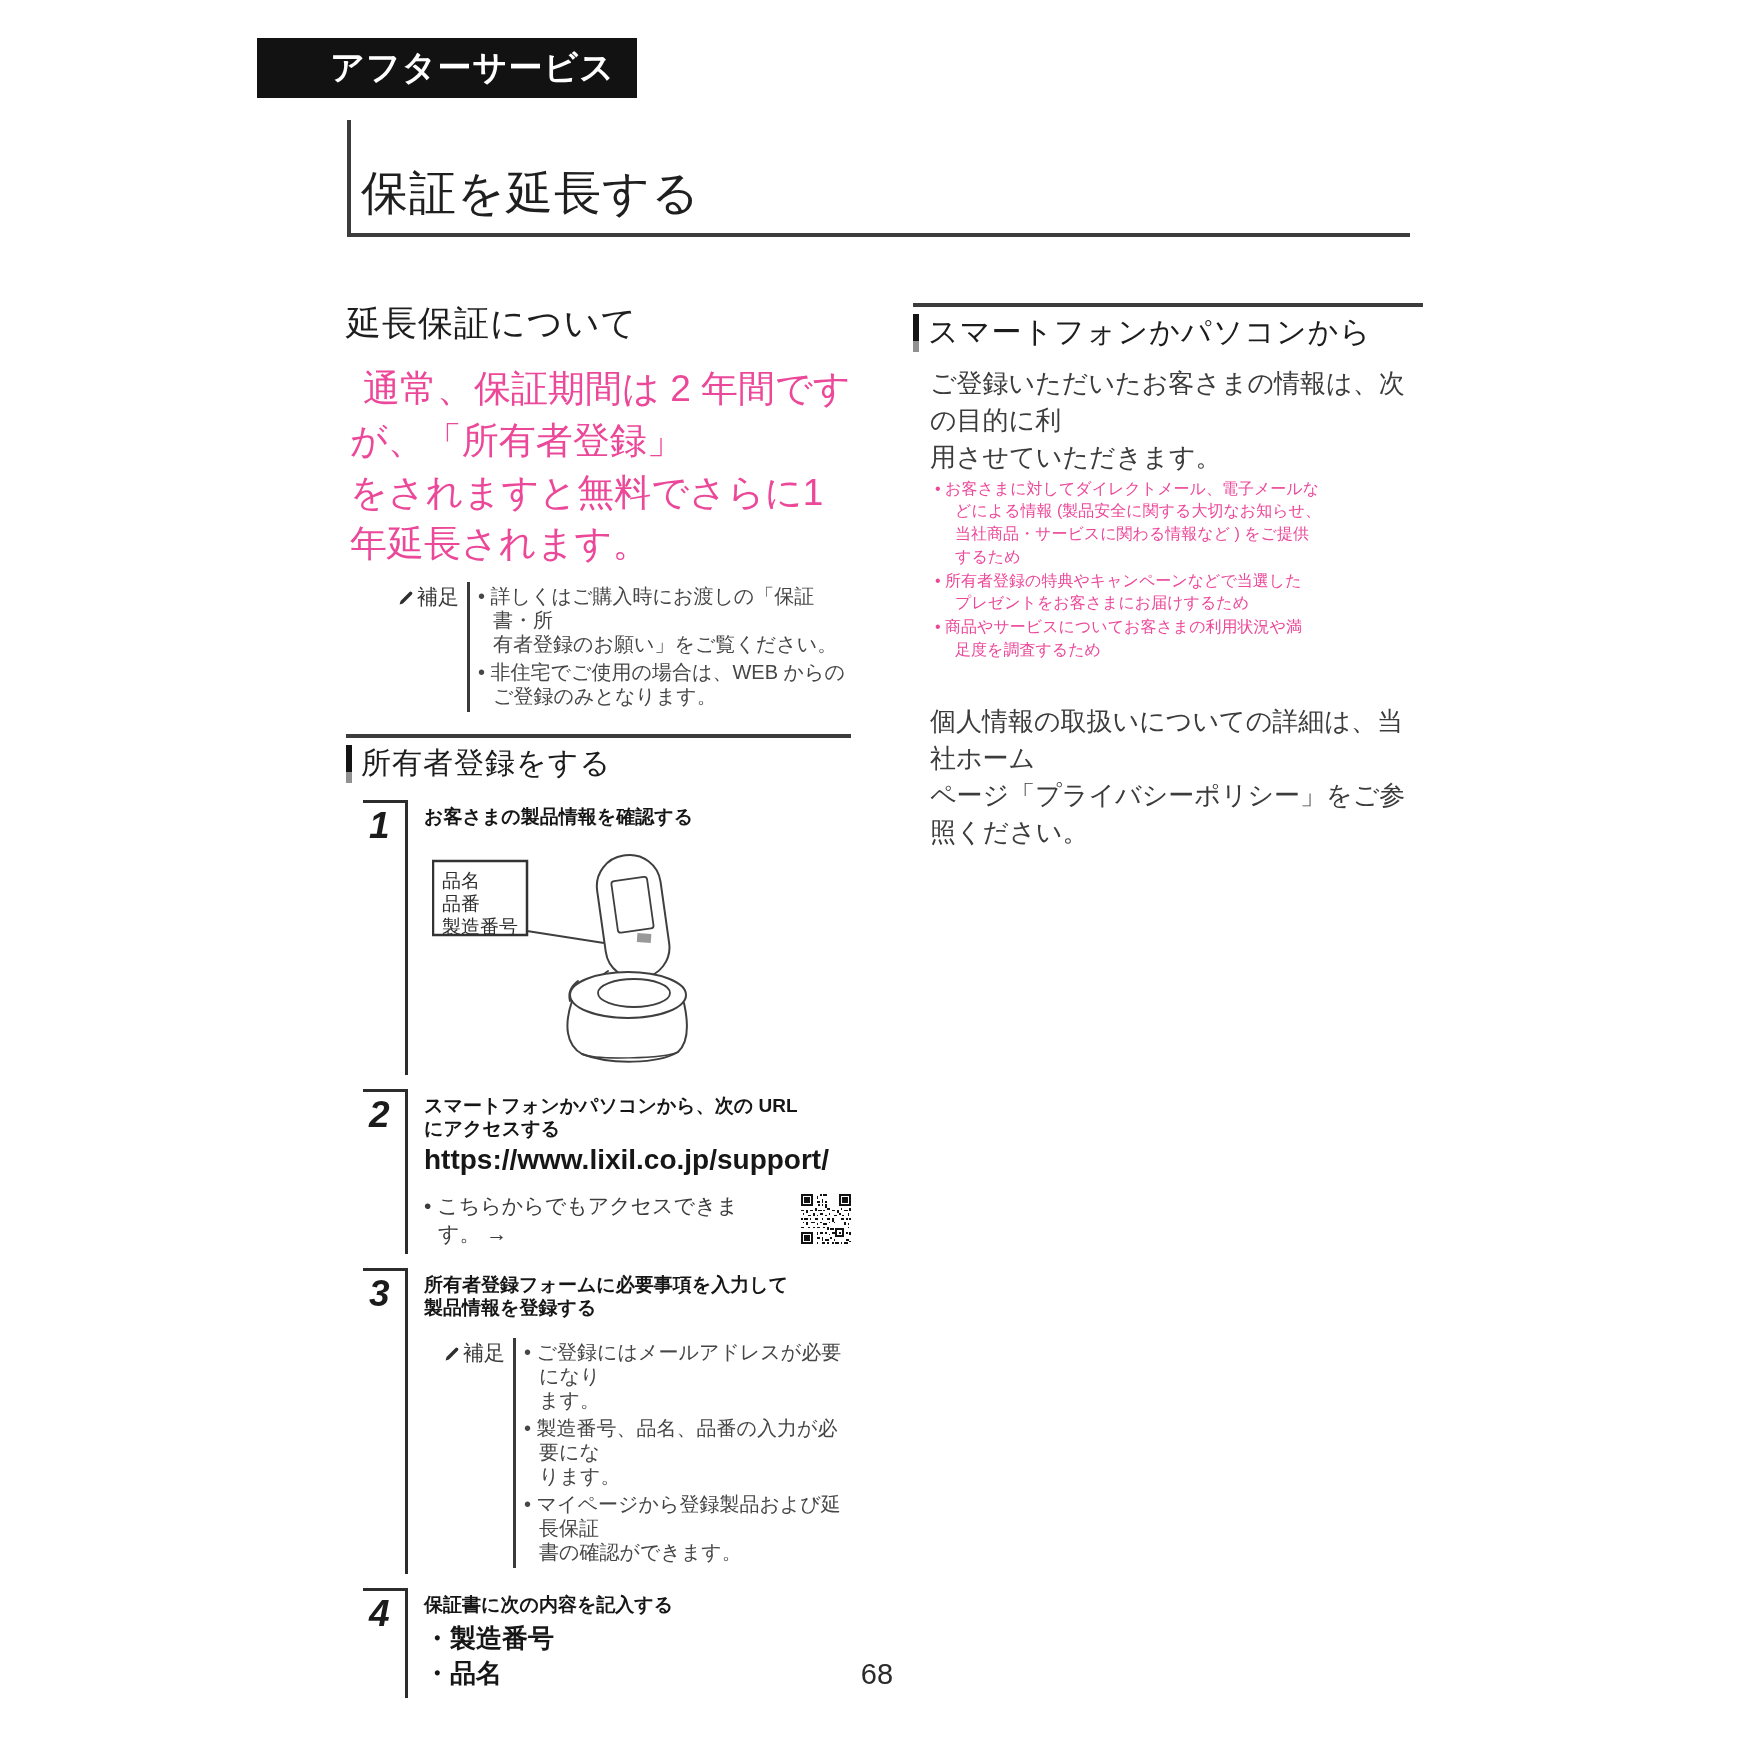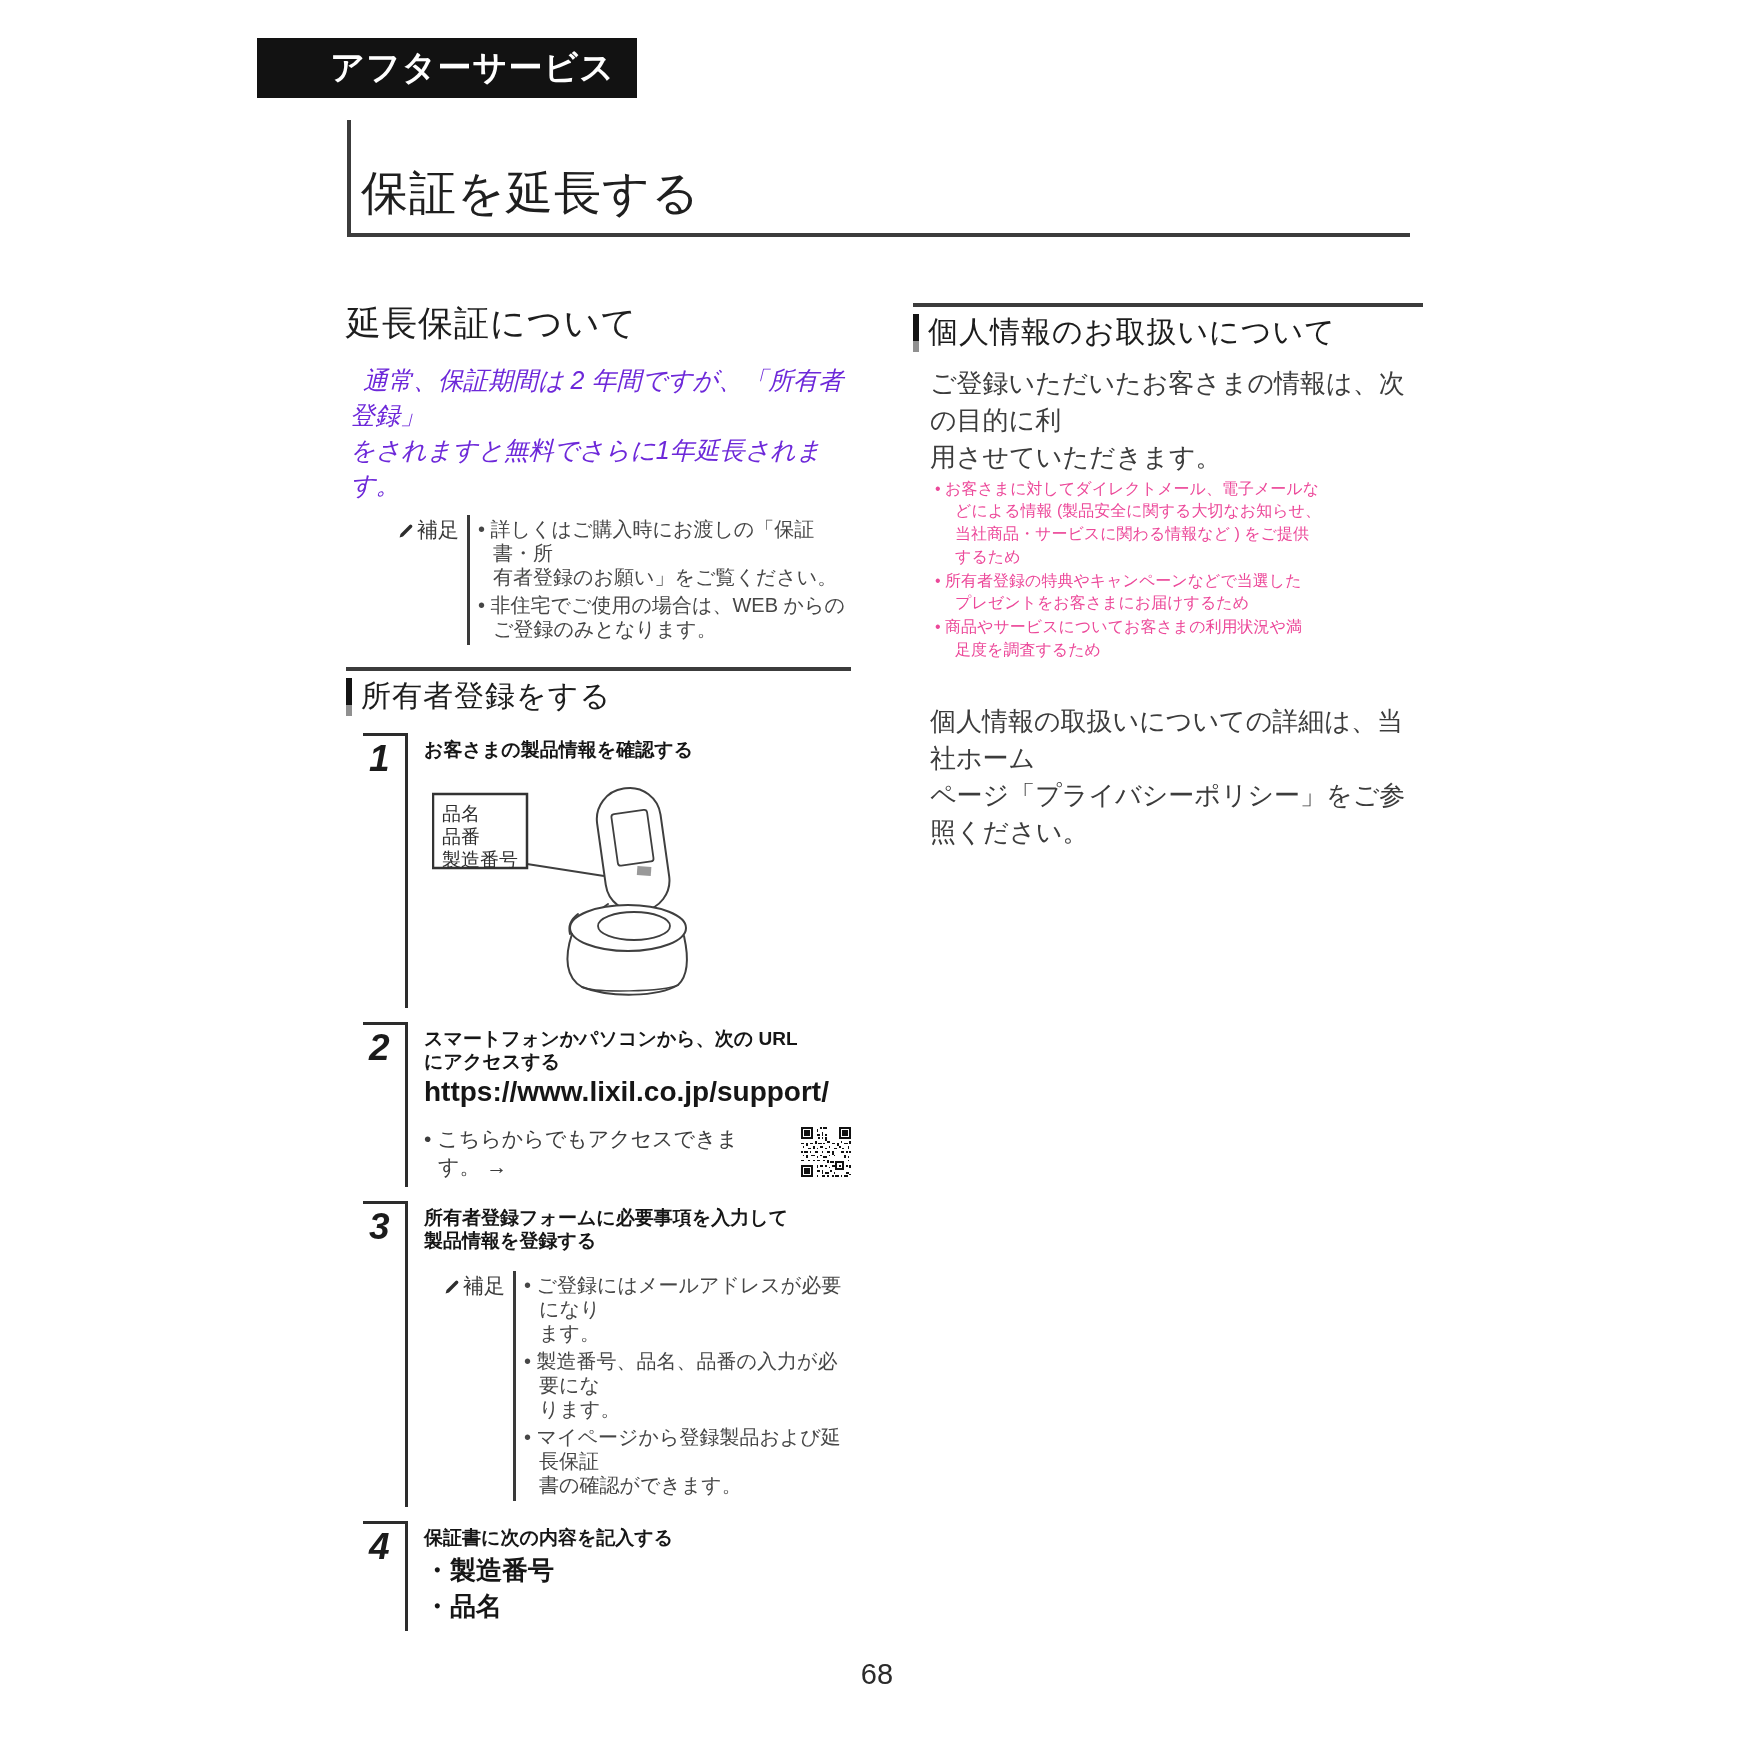--- a/index.html
+++ b/index.html
@@ -17,22 +17,22 @@
     position:absolute;left:347px;top:120px;width:1063px;height:117px;
     border-left:4px solid #3c3c3c;border-bottom:4px solid #3c3c3c;
     display:flex;align-items:flex-end;box-sizing:border-box;
   }
   .title-text{font-size:47px;font-weight:400;color:#1f1f1f;padding:0 0 8px 10px;letter-spacing:1px;}
   
   .col-left{position:absolute;left:346px;top:296px;width:505px;}
   .col-right{position:absolute;left:913px;top:303px;width:510px;}
   
   .h-plain{font-size:35px;font-weight:500;color:#1e1e1e;margin:4px 0 16px 0;letter-spacing:1px;}
-  .body-p{font-size:25px;line-height:1.4;color:#6d28d9;margin:0 0 12px 0;padding-left:4px;
-          text-indent:13px;white-space:pre-line;font-style:italic;}
+  .body-p{font-size:37px;line-height:1.4;color:#ec4899;margin:0 0 12px 0;padding-left:4px;
+          text-indent:13px;white-space:pre-line;}
   
   .note{display:flex;align-items:stretch;margin:4px 0 0 52px;font-size:20px;line-height:1.2;color:#464646;}
   .note-head{display:flex;align-items:flex-start;gap:3px;white-space:nowrap;padding-top:2px;}
   .note-label{font-size:21px;color:#3a3a3a;}
   .pencil{display:inline-block;margin-top:3px;}
   .note-bar{border-left:3px solid #3a3a3a;margin:0 8px 0 8px;}
   .note-bullets{padding-top:2px;}
   .nb{padding-left:15px;text-indent:-15px;white-space:pre-line;margin:0 0 4px 0;}
   .nb::before{content:"• ";}
   
@@ -217,21 +217,21 @@
         </div>
       </div>
 
     </div>
   </div>
 
   <div class="col-right">
     <div class="sec" style="margin-top:0;">
       <div class="sec-inner">
         <div class="accent"></div>
-        <div class="sec-title">個人情報のお取扱いについて</div>
+        <div class="sec-title">スマートフォンかパソコンから</div>
       </div>
     </div>
 
     <div class="p-r">ご登録いただいたお客さまの情報は、次の目的に利
 用させていただきます。</div>
 
     <div class="rb">お客さまに対してダイレクトメール、電子メールな
 どによる情報 (製品安全に関する大切なお知らせ、
 当社商品・サービスに関わる情報など ) をご提供
 するため</div>

